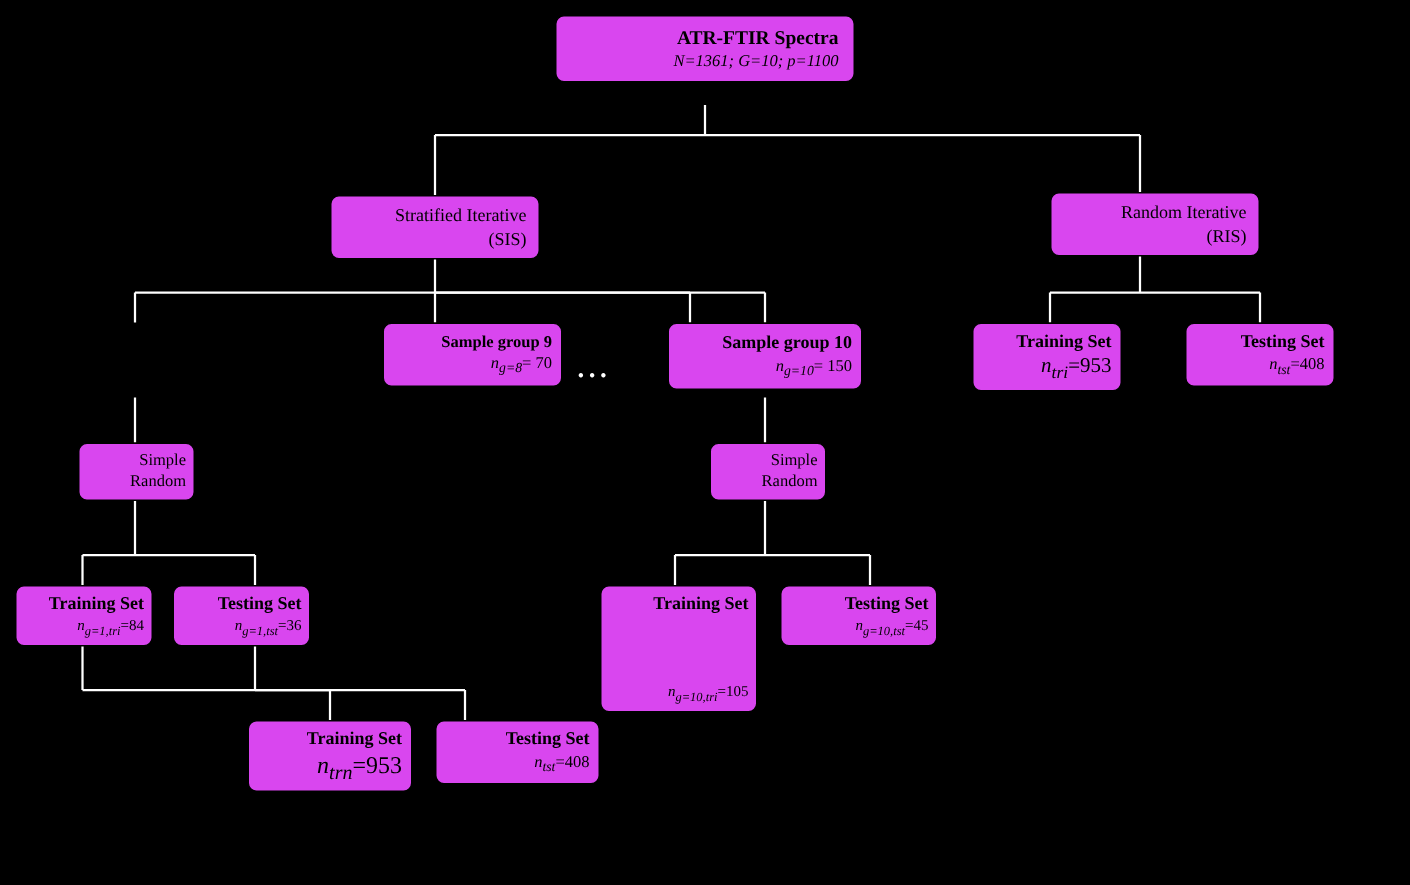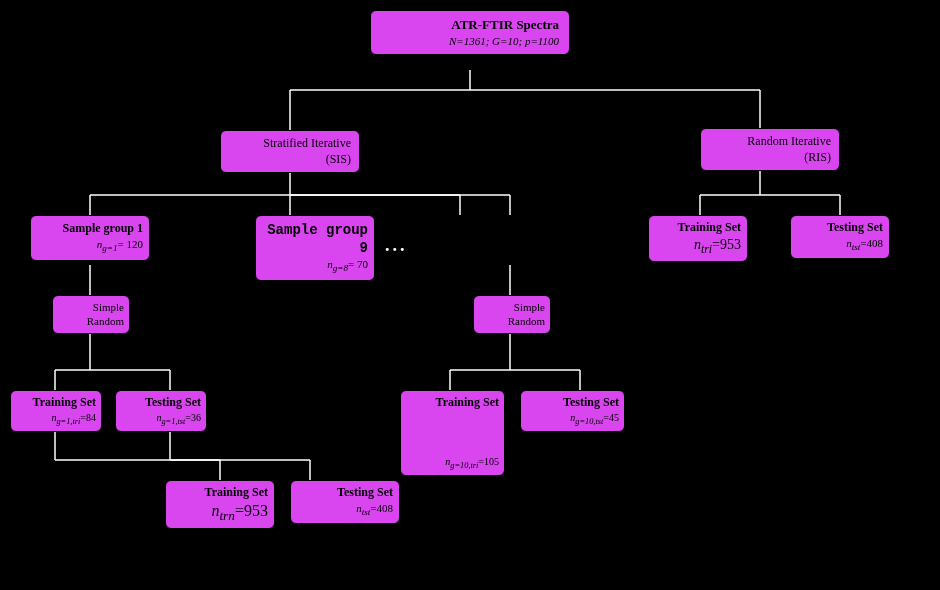--- a/index.html
+++ b/index.html
@@ -111,32 +111,32 @@
   <div class="box" style="left:220px; top:130px; width:140px; padding:5px 8px;">
     <div>Stratified Iterative</div>
     <div>(SIS)</div>
   </div>
 
   <div class="box" style="left:700px; top:128px; width:140px; padding:5px 8px;">
     <div>Random Iterative</div>
     <div>(RIS)</div>
   </div>
 
-  <div class="box" style="left:30px; top:215px; width:120px; padding:5px 6px;">
-    <div style="font-weight:bold; font-size:12px;">Sample group 1</div>
-    <div style="font-size:11px;"><em>n<sub>g=1</sub></em>= 120</div>
-  </div>
 
   <div class="box" style="left:255px; top:215px; width:120px; padding:5px 6px;">
-    <div style="font-weight:bold; font-size:14px;font-family:Liberation Mono, monospace;">Sample group 9</div>
+    <div style="font-weight:bold; font-size:11px;">Sample group 9</div>
     <div style="font-size:11px;"><em>n<sub>g=8</sub></em>= 70</div>
   </div>
 
   <div style="position:absolute; left:385px; top:235px; color:#fff; font-size:18px; font-weight:bold; letter-spacing:3px;">...</div>
 
+  <div class="box" style="left:445px; top:215px; width:130px; padding:5px 6px;">
+    <div style="font-weight:bold; font-size:12px;">Sample group 10</div>
+    <div style="font-size:11px;"><em>n<sub>g=10</sub></em>= 150</div>
+  </div>
 
   <div class="box" style="left:52px; top:295px; width:78px; padding:4px 5px; font-size:11px;">
     <div>Simple Random</div>
   </div>
 
   <div class="box" style="left:473px; top:295px; width:78px; padding:4px 5px; font-size:11px;">
     <div>Simple Random</div>
   </div>
 
   <div class="box" style="left:10px; top:390px; width:92px; padding:4px 5px;">

